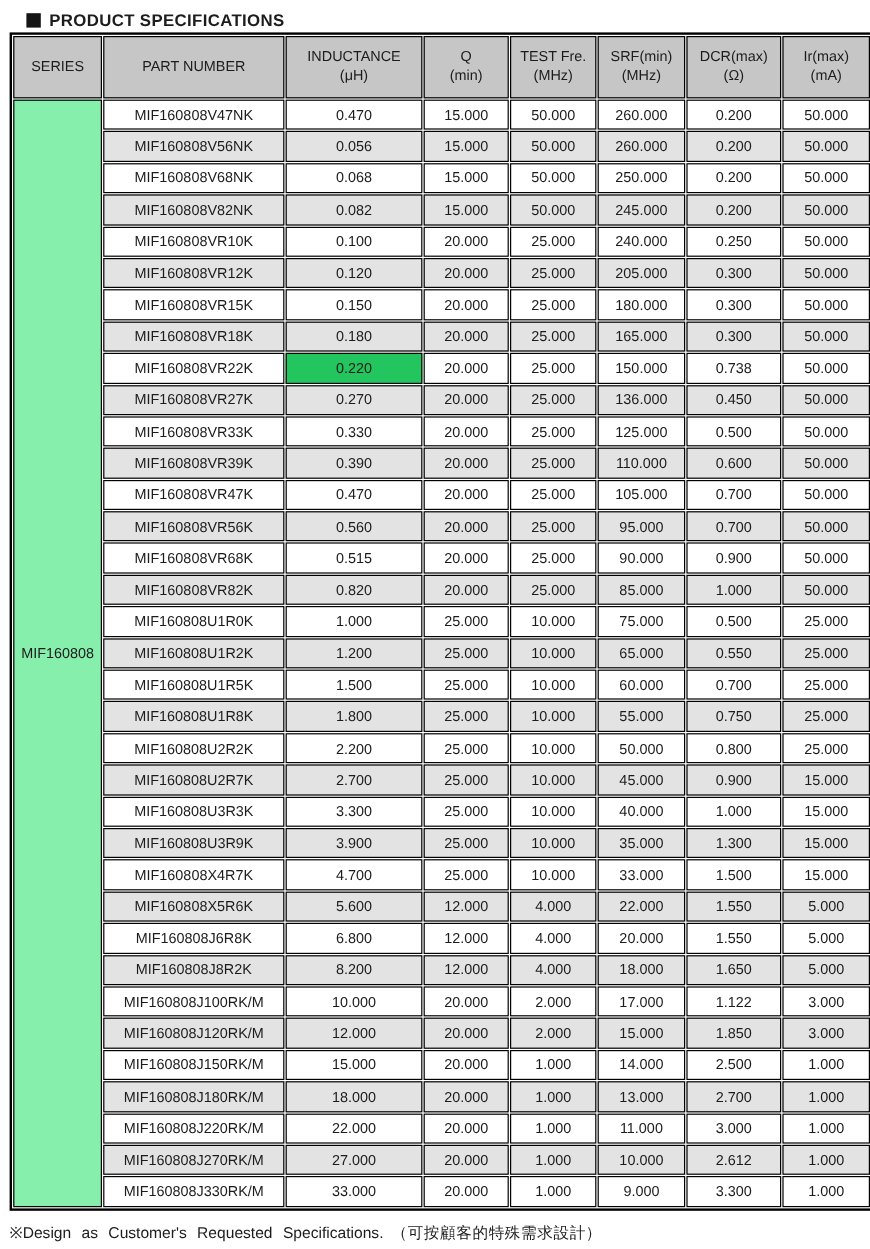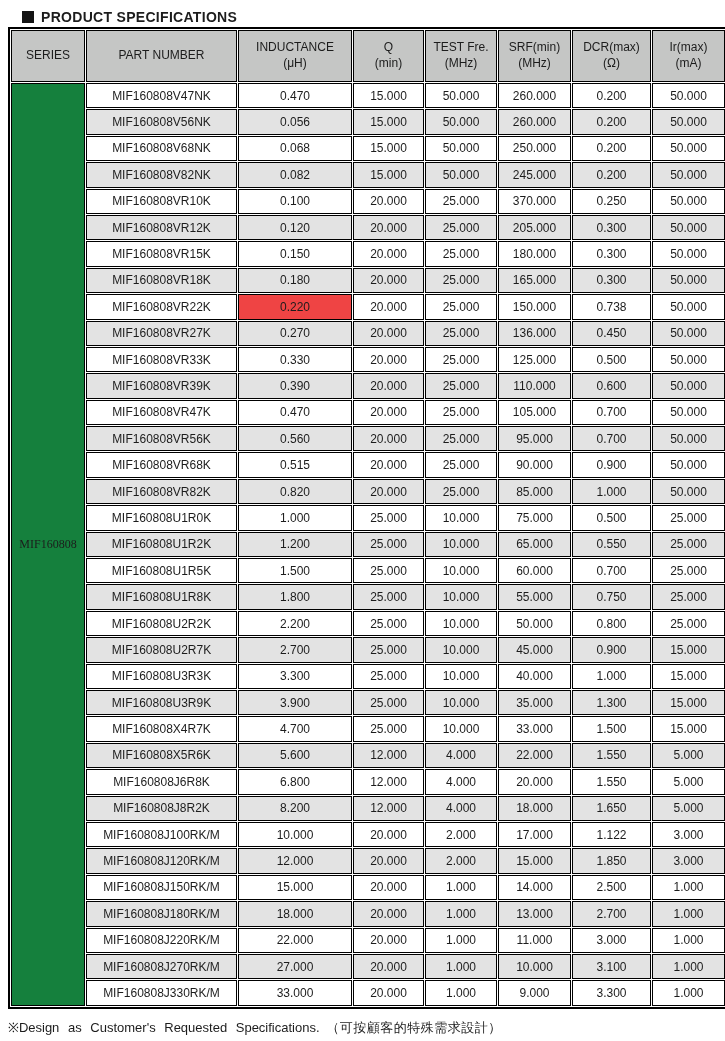--- a/index.html
+++ b/index.html
@@ -56,22 +56,22 @@
     background: #c5c6c5;
     font-weight: normal;
     height: 50px;
     line-height: 1.3;
   }
   .spec-table td {
     background: #ffffff;
     height: 23.4px;
   }
   .spec-table tr.shaded td { background: #e3e3e3; }
-  .spec-table td.series-cell { background: #15803d; font-size: 12px; font-family: Liberation Serif, serif; }
-  .spec-table td.quirk-shaded { background: #ef4444; }
+  .spec-table td.series-cell { background: #86efac; font-size: 12px; }
+  .spec-table td.quirk-shaded { background: #22c55e; }
 
   .footer-note {
     margin: 9px 12px 0 8px;
     font-size: 13px;
     white-space: nowrap;
   }
   .fn-en { word-spacing: 5px; }
   .fn-zh { margin-left: 3px; letter-spacing: 0.5px; }
 </style>
 </head>
@@ -165,21 +165,21 @@
           <td>50.000</td>
           <td>245.000</td>
           <td>0.200</td>
           <td>50.000</td>
         </tr>
         <tr>
           <td>MIF160808VR10K</td>
           <td>0.100</td>
           <td>20.000</td>
           <td>25.000</td>
-          <td>370.000</td>
+          <td>240.000</td>
           <td>0.250</td>
           <td>50.000</td>
         </tr>
         <tr class="shaded">
           <td>MIF160808VR12K</td>
           <td>0.120</td>
           <td>20.000</td>
           <td>25.000</td>
           <td>205.000</td>
           <td>0.300</td>
@@ -427,21 +427,21 @@
           <td>11.000</td>
           <td>3.000</td>
           <td>1.000</td>
         </tr>
         <tr class="shaded">
           <td>MIF160808J270RK/M</td>
           <td>27.000</td>
           <td>20.000</td>
           <td>1.000</td>
           <td>10.000</td>
-          <td>3.100</td>
+          <td>2.612</td>
           <td>1.000</td>
         </tr>
         <tr>
           <td>MIF160808J330RK/M</td>
           <td>33.000</td>
           <td>20.000</td>
           <td>1.000</td>
           <td>9.000</td>
           <td>3.300</td>
           <td>1.000</td>

